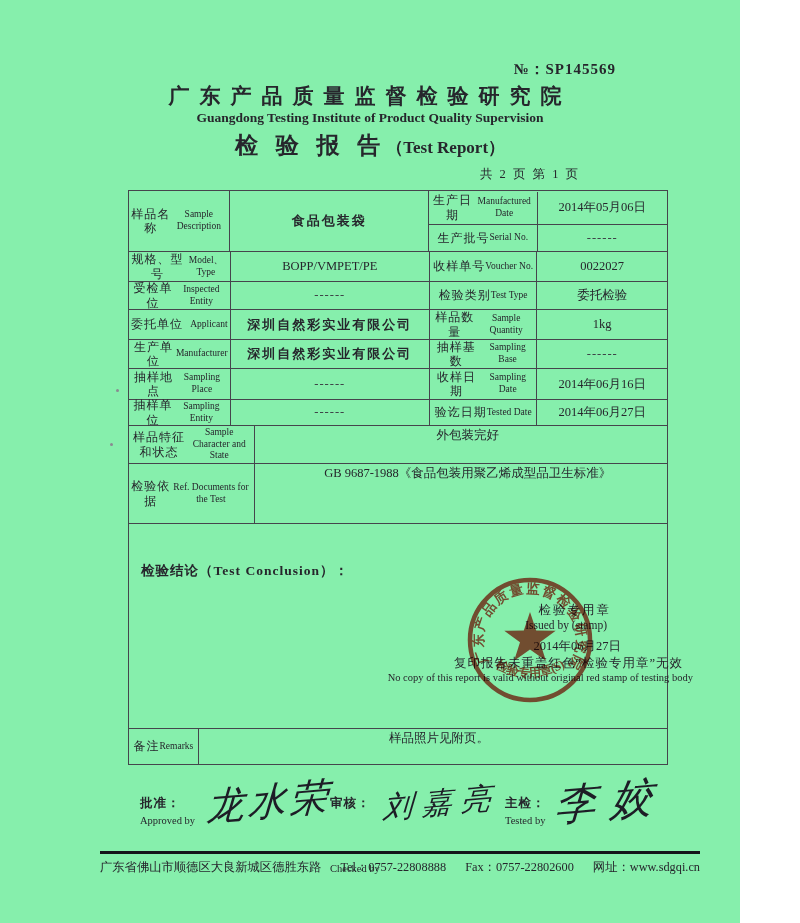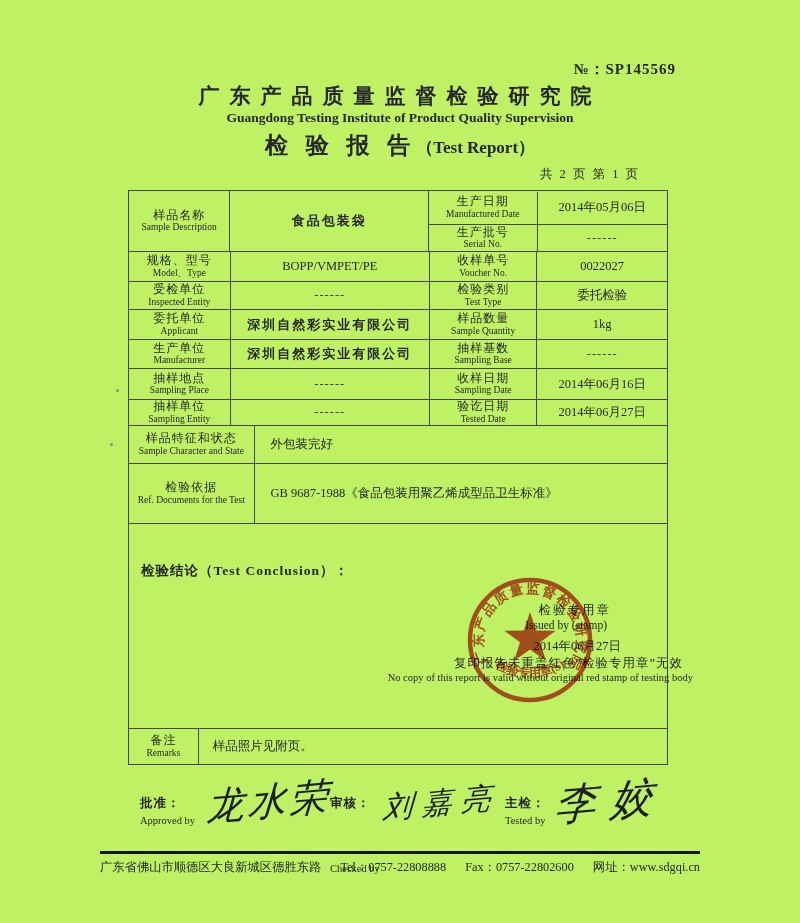--- a/index.html
+++ b/index.html
@@ -1,41 +1,41 @@
 <!DOCTYPE html>
 <html><head>
 <meta charset="utf-8">
 <style>
   html,body{margin:0;padding:0;background:#ffffff;}
-  .page{position:relative;width:800px;height:923px;background:#bef264;overflow:hidden;
+  .page{position:relative;width:740px;height:923px;background:#86efac;overflow:hidden;
         font-family:"Liberation Serif","DejaVu Serif",serif;color:#26262c;}
   .abs{position:absolute;}
   
   .report-no{top:60px;right:124px;font-size:15px;font-weight:bold;letter-spacing:1px;}
   .title-cn{top:82px;left:0;width:100%;text-align:center;font-size:21px;font-weight:bold;
             letter-spacing:10px;font-family:"Liberation Serif",serif;}
   .title-en{top:110px;left:0;width:100%;text-align:center;font-size:13.5px;font-weight:bold;}
   .report-title{top:130px;left:0;width:100%;text-align:center;}
   .report-title .cn{font-size:23px;font-weight:bold;letter-spacing:6px;}
   .report-title .en{font-size:17px;font-weight:bold;}
   .page-info{top:166px;right:160px;font-size:12.5px;letter-spacing:2px;}
   
   .tbl{top:190px;left:128px;width:540px;border:1.5px solid #45454c;box-sizing:border-box;
        background:transparent;}
   .trow{display:flex;border-top:1px solid #45454c;box-sizing:border-box;}
   .trow:first-child{border-top:none;}
-  .cell{box-sizing:border-box;border-left:1px solid #45454c;display:flex;flex-direction:column;
-        justify-content:center;align-items:center;text-align:center;padding:8px 2px;}
+  .cell{box-sizing:border-box;border-left:1px solid #45454c;display:flex;flex-direction:row;
+        justify-content:center;align-items:center;text-align:center;padding:1px 2px;}
   .cell:first-child{border-left:none;}
   .lab-cn{font-size:12px;line-height:1.2;letter-spacing:1px;}
   .lab-en{font-size:9.5px;line-height:1.25;letter-spacing:0;}
   .val{font-size:12.5px;}
   .val.strong{font-weight:bold;letter-spacing:2px;font-size:13px;}
   .val.dash{letter-spacing:1px;color:#3a3a42;}
-  .w-l1{width:101px;}  .w-v1{width:200px;}  .w-l2{width:108px;}  .w-v2{width:131px;}
+  .w-l1{width:101px;justify-content:space-between;}  .w-v1{width:200px;}  .w-l2{width:108px;}  .w-v2{width:131px;}
   .w-wide-lab{width:125px;} .w-wide-val{width:415px;align-items:flex-start;text-align:left;padding-left:16px;}
   .w-rem-lab{width:69px;} .w-rem-val{width:471px;align-items:flex-start;text-align:left;padding-left:14px;}
   .stack{flex-direction:column;padding:0;align-items:stretch;}
   .substack{display:flex;box-sizing:border-box;}
   .substack + .substack{border-top:1px solid #45454c;}
   
   .concl{position:relative;width:100%;height:205px;box-sizing:border-box;}
   .concl-head{position:absolute;left:12px;top:38px;font-size:13.5px;font-weight:bold;letter-spacing:1px;}
   .concl-body{position:absolute;left:40px;top:66px;font-size:13px;letter-spacing:1px;}
   .st-cap-cn{position:absolute;right:56px;top:78px;font-size:12.5px;letter-spacing:2px;}

